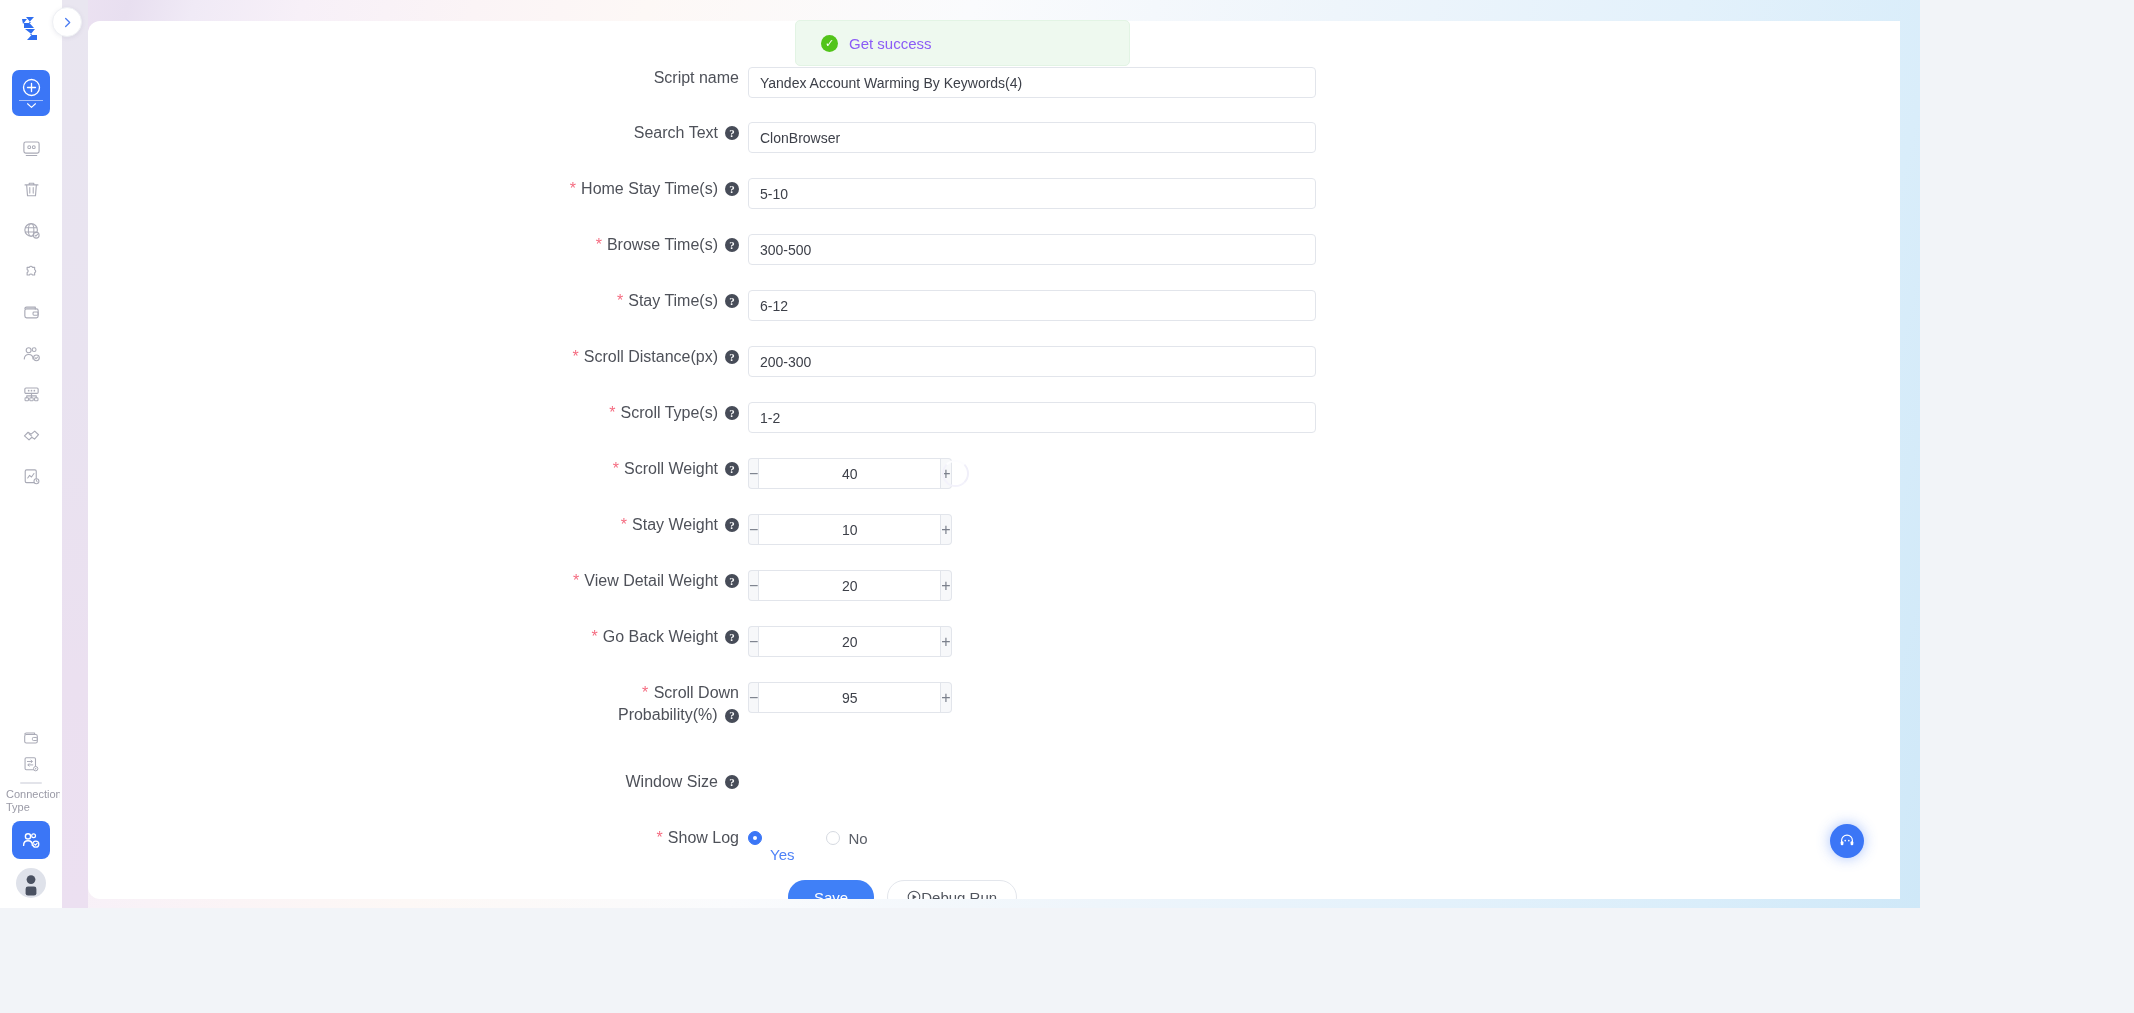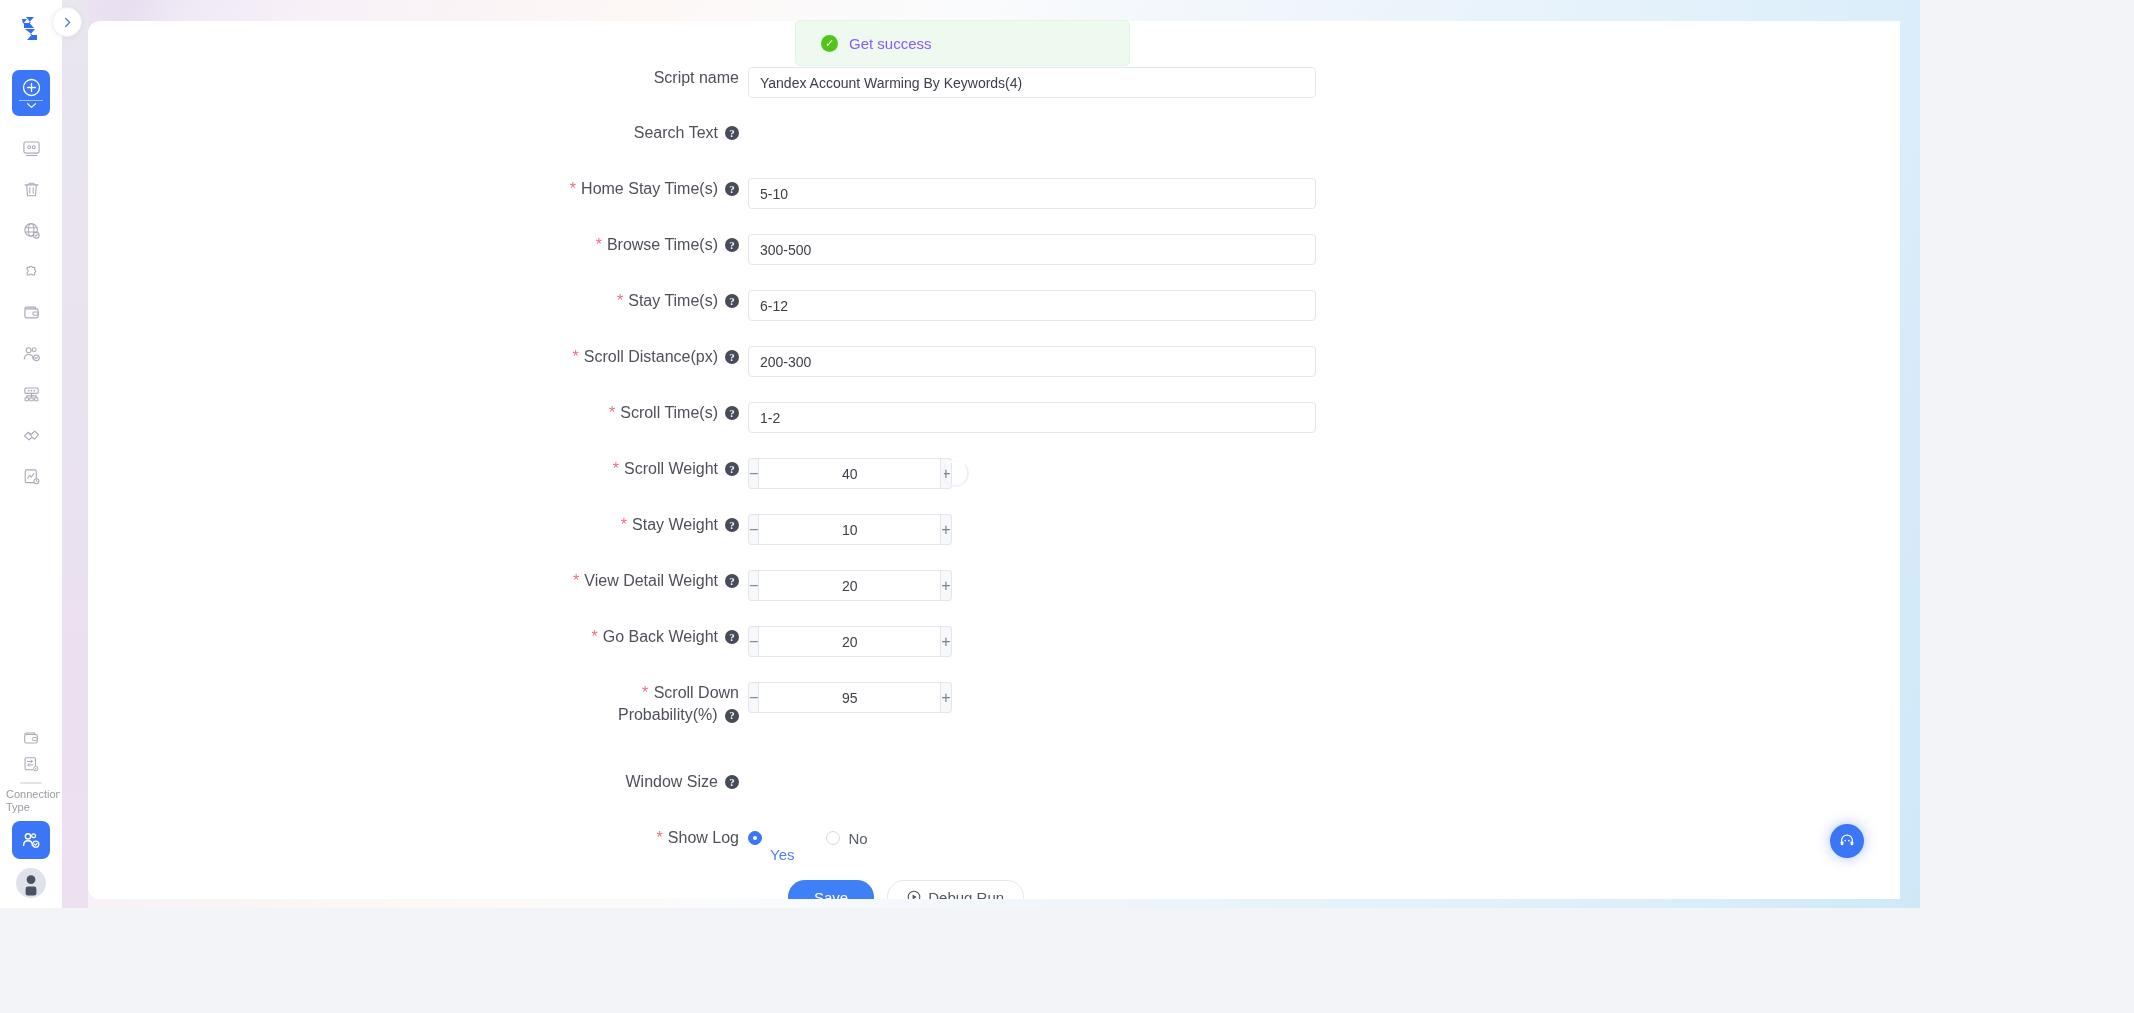--- a/index.html
+++ b/index.html
@@ -187,21 +187,21 @@
   .btn-primary {
     height: 34px; padding: 0 26px; border-radius: 17px;
     background: #4080f7; color: #fff; border: none;
     font-size: 15px; cursor: pointer;
     font-family: "Liberation Sans", sans-serif;
   }
   .btn-ghost {
     height: 34px; padding: 0 19px; border-radius: 17px;
     background: #fff; color: #50545d; border: 1px solid #e3e6ec;
     font-size: 15px; cursor: pointer;
-    display: flex; align-items: center; gap: 7px;
+    display: flex; align-items: center; 
     font-family: "Liberation Sans", sans-serif;
   }
 
   
   #toast {
     position: absolute;
     left: 795px; top: 20px;
     width: 335px; height: 46px;
     background: #eef9ef; border: 1px solid #e2f4e4;
     border-radius: 5px;
@@ -398,20 +398,23 @@
             </div>
             <div style="display: flex; align-items: flex-start;">
               <input class="txt-input" type="text" value="Yandex Account Warming By Keywords(4)" style="">
             </div>
           </div>
           <div class="row" style="left: 340px; top: 101px;">
             <div class="lbl">
               <span>Search Text</span>
               <span class="qm">?</span>
             </div>
+            <div style="display: flex; align-items: flex-start;">
+              <input class="txt-input" type="text" value="ClonBrowser" style="">
+            </div>
           </div>
           <div class="row" style="left: 340px; top: 157px;">
             <div class="lbl">
               <span class="req">*</span>
               <span>Home Stay Time(s)</span>
               <span class="qm">?</span>
             </div>
             <div style="display: flex; align-items: flex-start;">
               <input class="txt-input" type="text" value="5-10" style="">
             </div>
@@ -442,21 +445,21 @@
               <span>Scroll Distance(px)</span>
               <span class="qm">?</span>
             </div>
             <div style="display: flex; align-items: flex-end;">
               <input class="txt-input" type="text" value="200-300" style="">
             </div>
           </div>
           <div class="row" style="left: 340px; top: 381px;">
             <div class="lbl">
               <span class="req">*</span>
-              <span>Scroll Time(s)</span>
+              <span>Scroll Type(s)</span>
               <span class="qm">?</span>
             </div>
             <div style="display: flex; align-items: flex-start; justify-content: center;">
               <input class="txt-input" type="text" value="1-2" style="">
             </div>
           </div>
           <div class="row" style="left: 340px; top: 437px;">
             <div class="lbl">
               <span class="req">*</span>
               <span>Scroll Weight</span>

